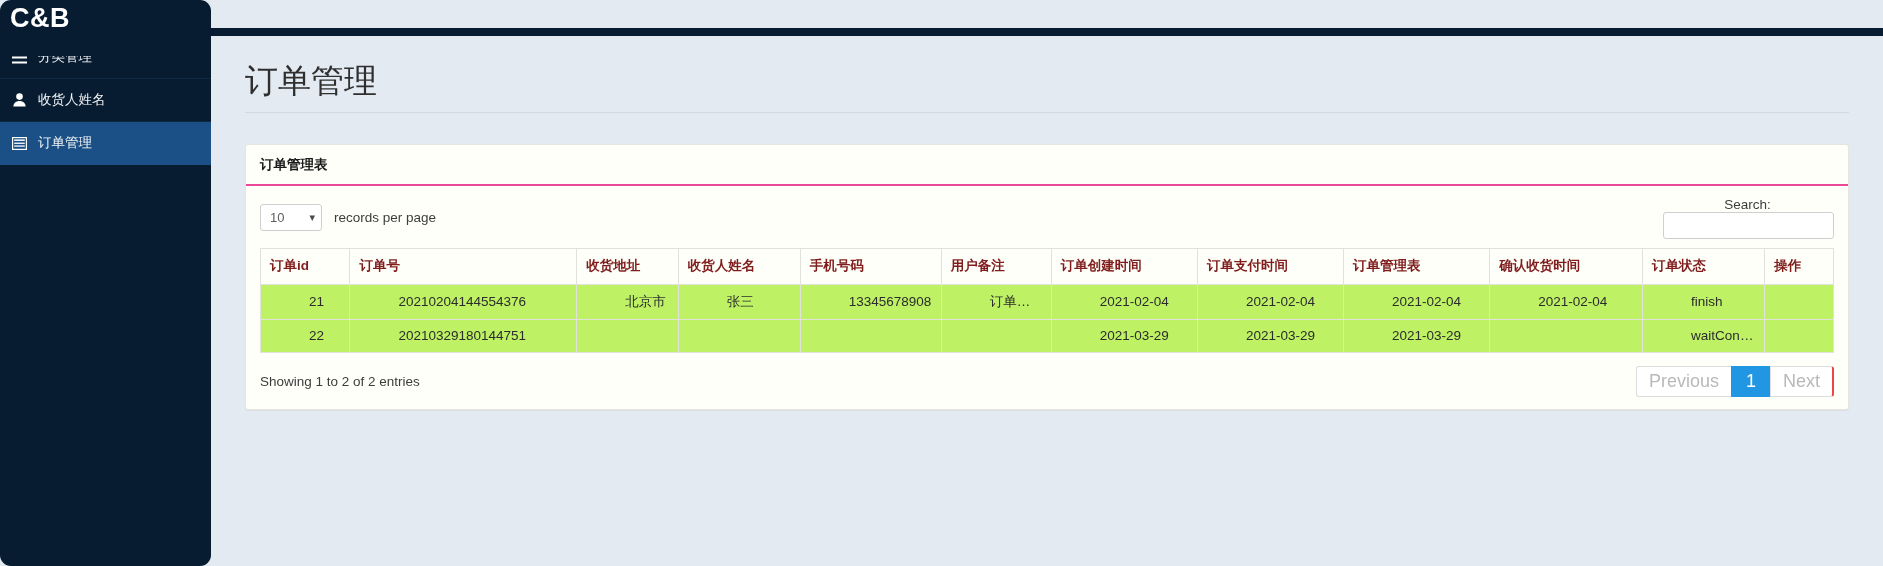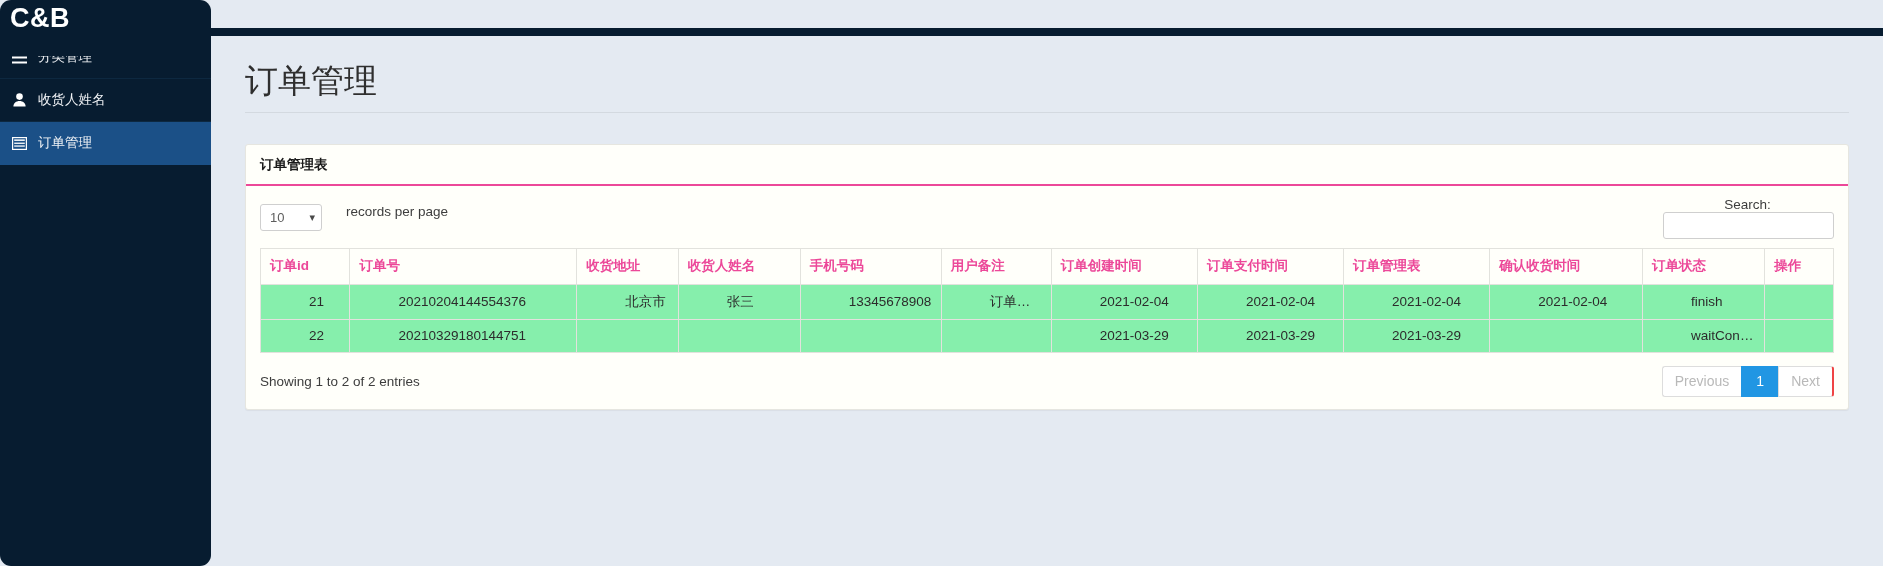--- a/index.html
+++ b/index.html
@@ -105,21 +105,21 @@
     font-weight: bold;
     color: #1a1a1a;
   }
   .card-body { padding: 11px 14px 12px 14px; }
 
   
   .table-controls {
     display: flex; align-items: center; justify-content: space-between;
     margin-bottom: 9px;
   }
-  .length-ctl { display: flex; align-items: flex-start; gap: 24px; font-size: 13.5px; color: #3d3d3d; }
+  .length-ctl { display: flex; align-items: center; gap: 12px; font-size: 13.5px; color: #3d3d3d; }
   .length-select {
     appearance: none; -webkit-appearance: none;
     width: 62px; height: 27px;
     border: 1px solid #cfcfcf;
     border-radius: 3px;
     background: #ffffff;
     padding: 0 20px 0 9px;
     font-size: 13px; color: #5d5d5d;
     font-family: "Liberation Sans", sans-serif;
     cursor: pointer;
@@ -155,50 +155,50 @@
     border: 1px solid #e2e2dd;
     padding: 8px 9px;
     text-align: left;
     vertical-align: middle;
     white-space: nowrap;
     overflow: hidden;
     text-overflow: ellipsis;
   }
   table.dt th {
     font-weight: bold;
-    color: #ec4899;
+    color: #7f1d1d;
     height: 36px;
     background: #fffffa;
     margin-left: 20px;
   }
   table.dt td {
     color: #2c2c2c;
     height: 33px;
-    background: #86efac;
+    background: #bef264;
     padding-left: 48px;
   }
 
   
   .table-footer {
     display: flex; align-items: center; justify-content: space-between;
     margin-top: 13px;
     gap: 32px;
   }
   .dt-info { font-size: 13.5px; color: #3d3d3d; }
   .pagination { display: flex; }
   .page-btn {
     height: 31px;
     min-width: 37px;
     padding: 0 12px;
     display: flex; align-items: center; justify-content: center;
     border: 1px solid #dddddd;
     border-right: none;
     background: #ffffff;
     color: #b9b9b9;
-    font-size: 14px;
+    font-size: 18px;
     cursor: pointer;
   }
   .page-btn:first-child { border-top-left-radius: 3px; border-bottom-left-radius: 3px; }
   .page-btn:last-child {
     border-right: 2px solid #ef4444;
     border-top-right-radius: 3px; border-bottom-right-radius: 3px;
   }
   .page-btn.num { color: #5a5a5a; padding: 0 14px; }
   .page-btn.active {
     background: #2196e3;

